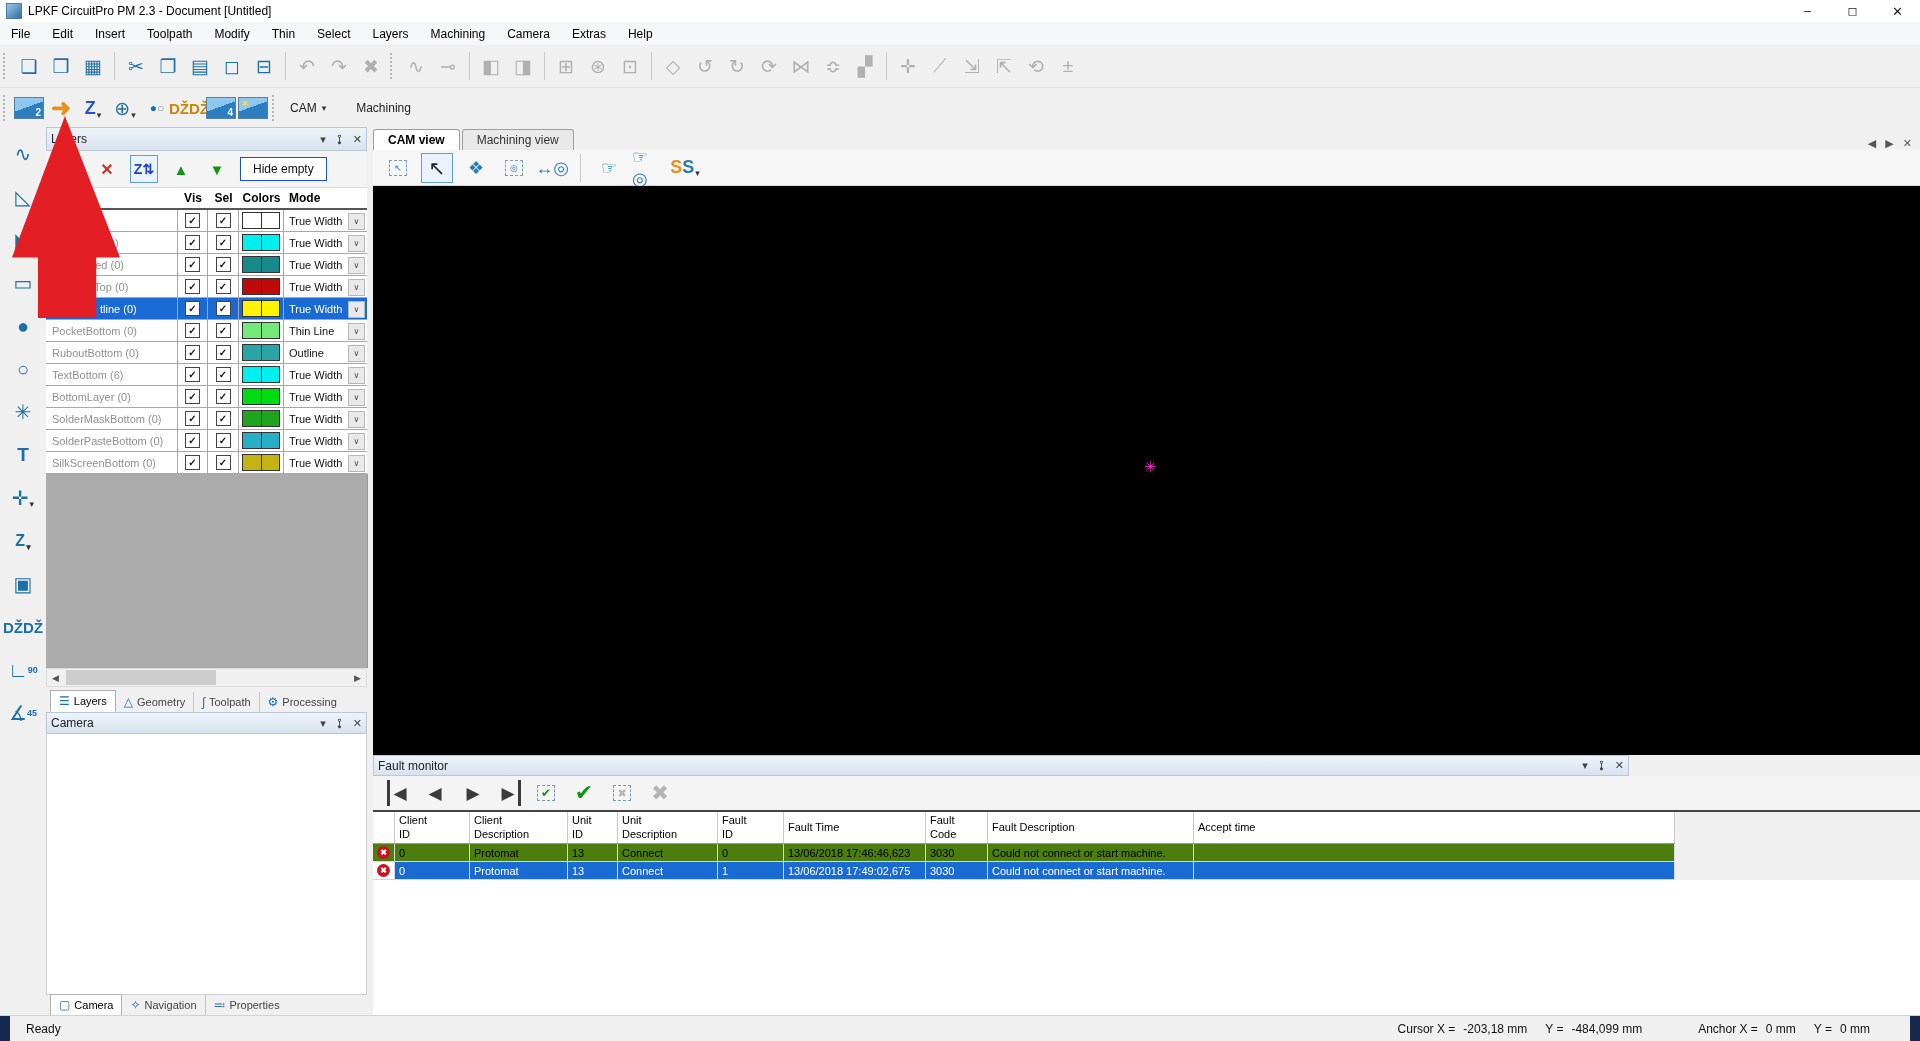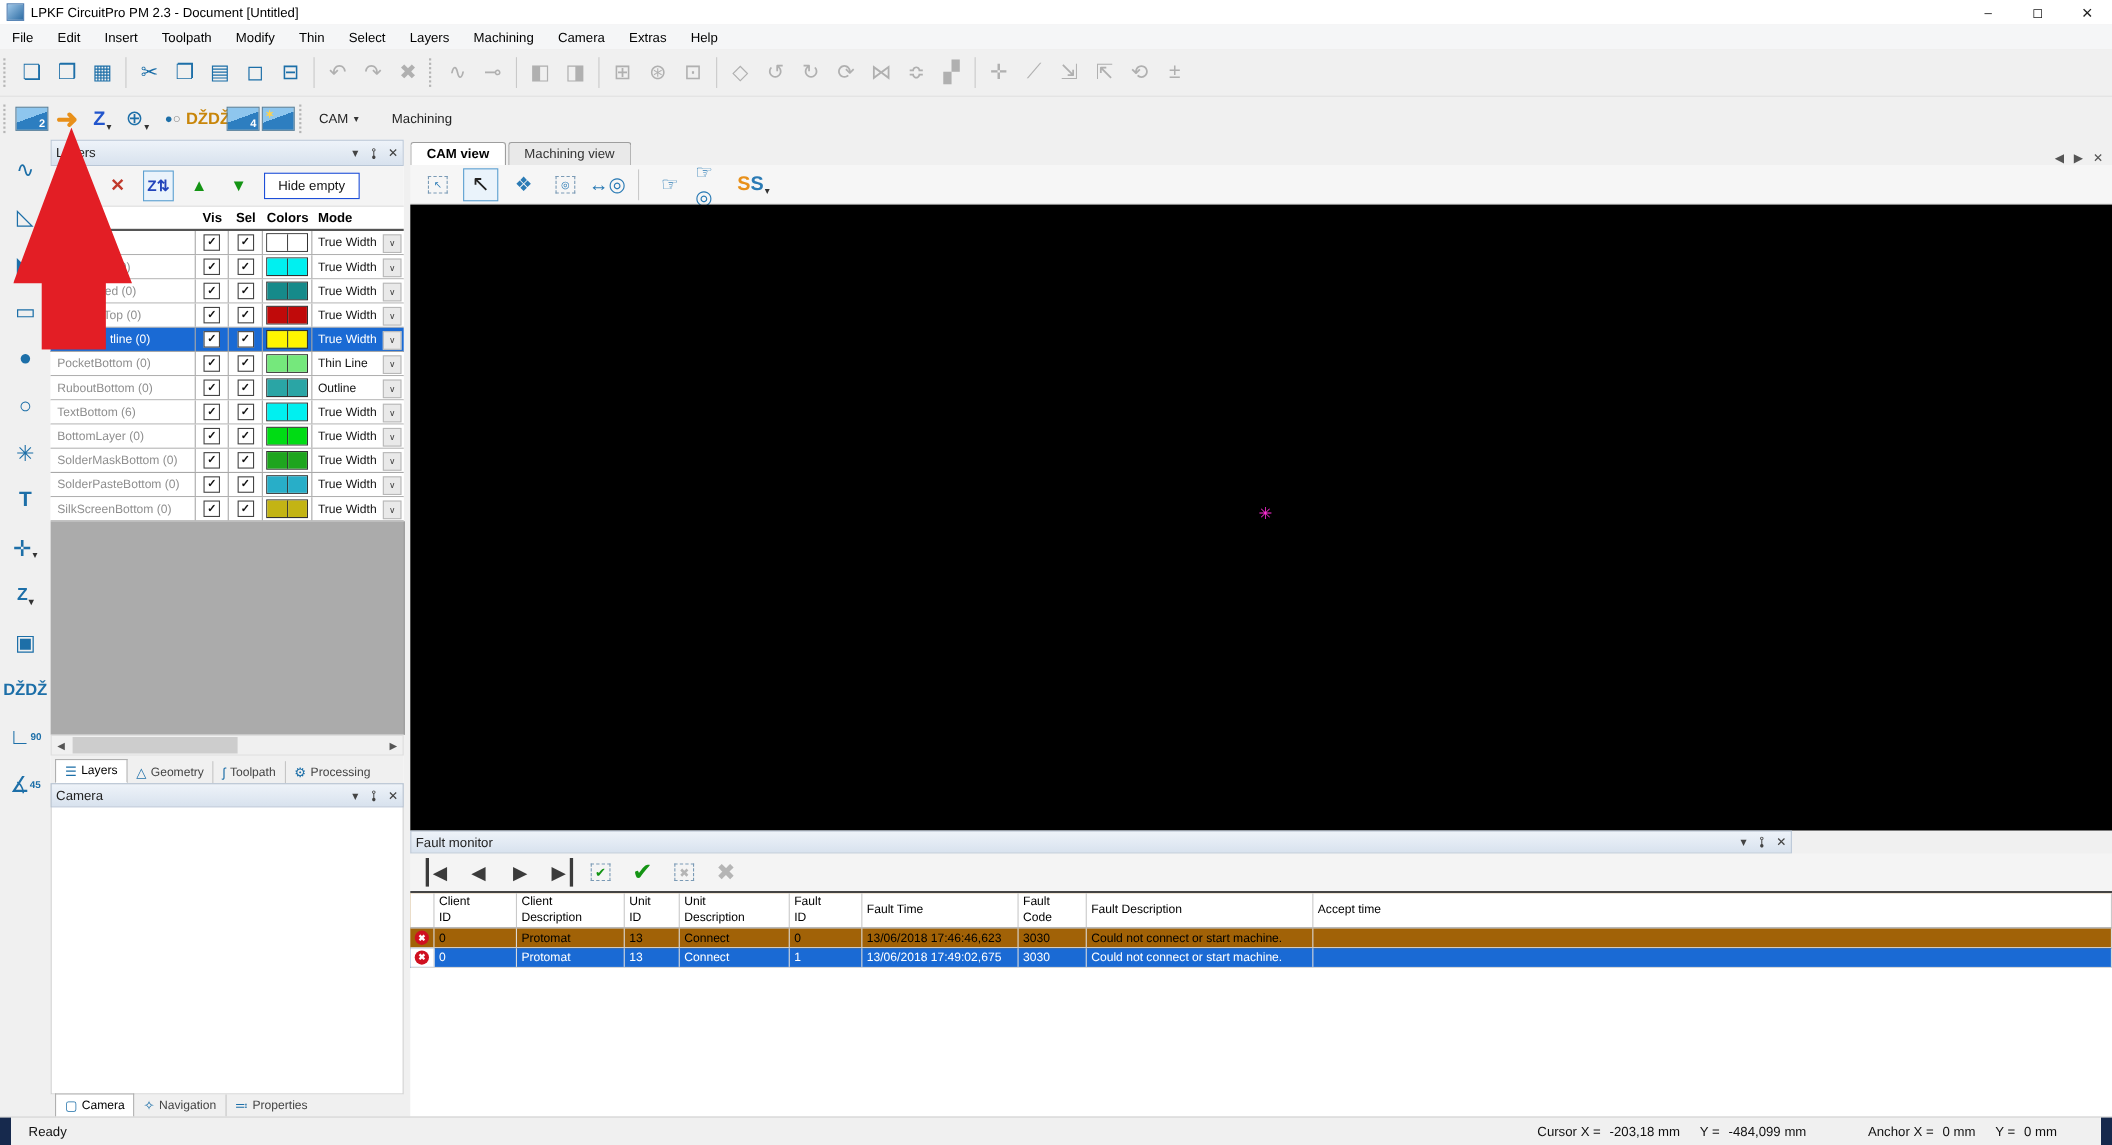--- a/index.html
+++ b/index.html
@@ -77,21 +77,21 @@
   .viewtools{left:373px;top:150px;width:1547px;height:36px;background:#f6f6f6;display:flex;align-items:center;gap:8px;padding-left:10px;box-sizing:border-box;border-bottom:1px solid #d8d8d8}
   .vti{width:30px;height:28px;display:flex;align-items:center;justify-content:center;font-size:18px;color:#2b7bb5;position:relative}
   .vti.active{border:1px solid #5c9fd0;background:#eaf3fb}
   .dashbox{border:1.5px dashed #7a9ab5;width:16px;height:14px;display:flex;align-items:center;justify-content:center;font-size:9px}
   .canvas{left:373px;top:186px;width:1547px;height:569px;background:#000}
   .star{position:absolute;color:#ff2bd6;font-size:15px}
   
   .fm-head{left:373px;top:755px;width:1256px;height:21px}
   .fm-tools{left:373px;top:776px;width:1547px;height:36px;background:#f4f4f4;display:flex;align-items:center;gap:12px;padding-left:14px;box-sizing:border-box;border-bottom:2px solid #444}
   .fmi{display:flex;align-items:center;justify-content:center;font-size:17px;color:#3b3b3b;width:26px;height:26px}
-  .fm-table{left:373px;top:812px;width:1547px;position:absolute;font-size:11px;background:#a16207}
+  .fm-table{left:373px;top:812px;width:1302px;position:absolute;font-size:11px;background:#4d7c0f}
   .frow,.fhead{display:grid;grid-template-columns:22px 75px 98px 50px 100px 66px 142px 62px 206px 1fr;align-items:center;box-sizing:border-box}
   .fhead{height:32px;border-bottom:1px solid #9a9a9a;background:#fff}
   .fhead div{white-space:pre-line;line-height:1.2;padding-left:4px;border-right:1px solid #c9c9c9;height:100%;display:flex;align-items:center;box-sizing:border-box}
   .frow{height:18px;border-bottom:1px solid #d7d7d7}
   .frow>div{padding-left:4px;border-right:1px solid #d9d9d9;height:100%;display:flex;align-items:center;box-sizing:border-box;overflow:hidden;white-space:nowrap}
   .frow.sel{background:#1a6ad4;color:#fff}
   .erricon{width:13px;height:13px;border-radius:50%;background:#cf1020;color:#fff;font-size:8px;display:flex;align-items:center;justify-content:center;font-weight:bold}
   .fm-fill{left:373px;top:848px;width:1547px;height:167px;background:#fff}
   
   .statusbar{left:0;top:1015px;width:1920px;height:26px;background:#f0f0f0;border-top:1px solid #d2d2d2;display:flex;align-items:center;font-size:12px;color:#111;box-sizing:border-box}

